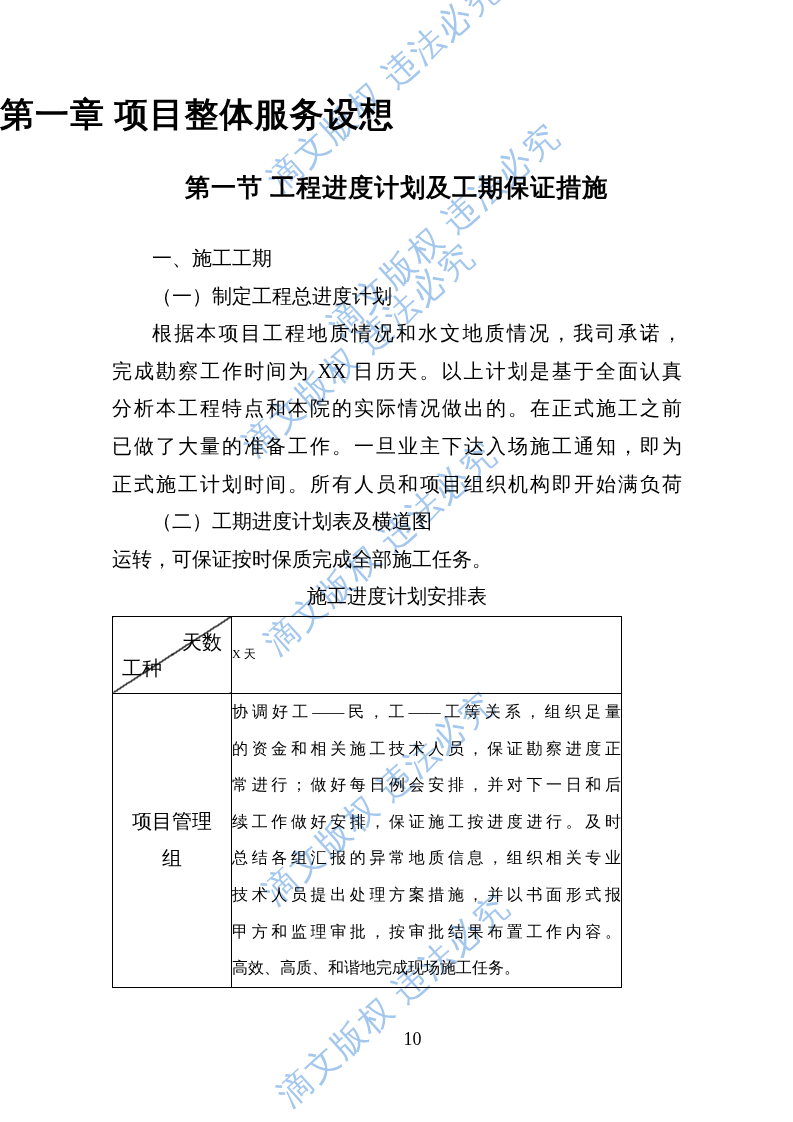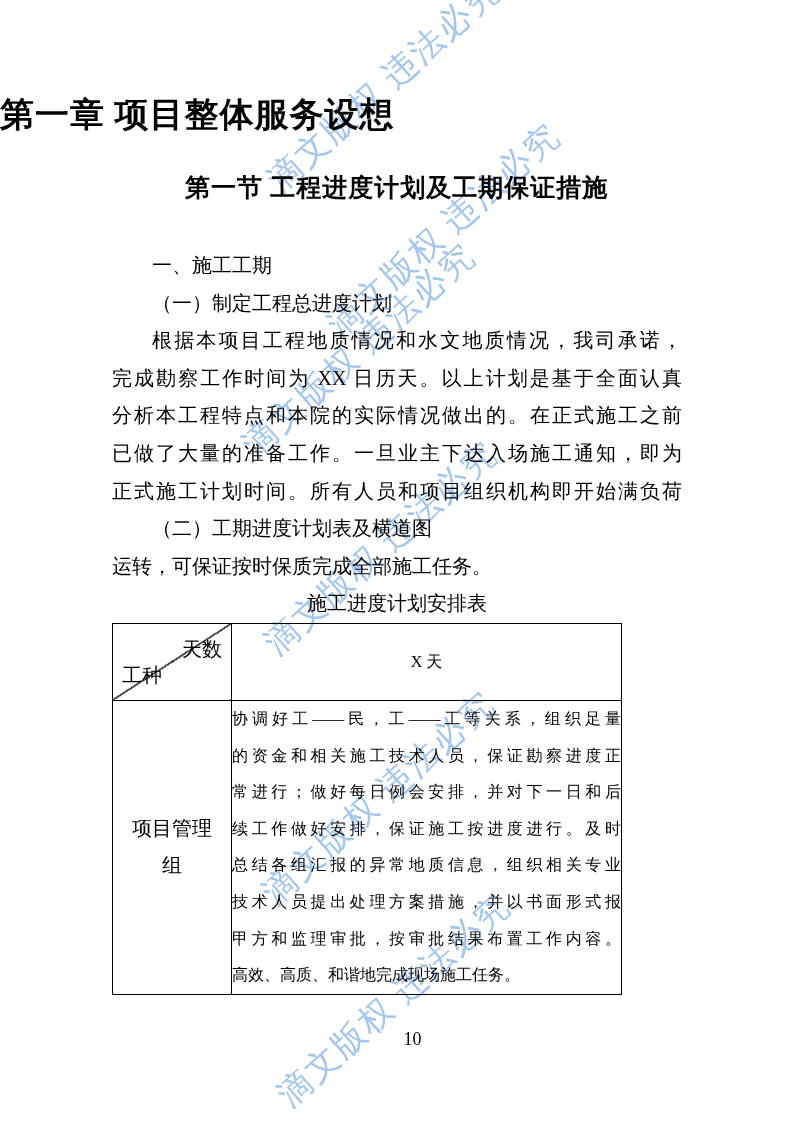--- a/index.html
+++ b/index.html
@@ -27,40 +27,40 @@
   .content{position:absolute;inset:0;z-index:1;}
   .title{
     position:absolute;top:92px;left:0;width:100%;margin:0;
     text-align:left;font-size:34px;font-weight:bold;letter-spacing:1px;
   }
   .subtitle{
     position:absolute;top:171px;left:0;width:100%;margin:0;
     text-align:center;font-size:25px;font-weight:bold;letter-spacing:1px;
   }
   .flow{
-    position:absolute;top:247px;left:112px;width:570px;
+    position:absolute;top:240px;left:112px;width:570px;
     font-size:20px;line-height:37.6px;
   }
   .ln{height:37.6px;}
   .indent{padding-left:40px;}
   .just{text-align:justify;text-align-last:justify;}
   .caption{height:37.6px;text-align:center;}
   table.sched{border-collapse:collapse;width:510px;table-layout:fixed;}
   table.sched td{border:1px solid #000;padding:0;vertical-align:middle;}
   .corner{
     width:118px;height:76px;position:relative;
     background:linear-gradient(to bottom right,
       transparent calc(50% - 0.7px),
       #000 calc(50% - 0.7px),
       #000 calc(50% + 0.7px),
       transparent calc(50% + 0.7px));
   }
   .c-top{position:absolute;top:7px;right:9px;font-size:20px;}
   .c-bot{position:absolute;bottom:5px;left:9px;font-size:20px;}
-  .hval{text-align:center;font-size:16px;height:76px;}
+  .hval{text-align:left;font-size:12px;height:76px;}
   .rlabel-inner{width:88px;margin:0 auto;text-align:center;line-height:37px;font-size:20px;}
   .rbody{padding:4px 10px 4px 12px;}
   .cln{height:36.6px;line-height:36.6px;font-size:16px;}
   .pageno{
     position:absolute;top:1029px;left:16px;width:100%;
     text-align:center;font-size:18px;
   }
 </style>
 </head>
 <body>

